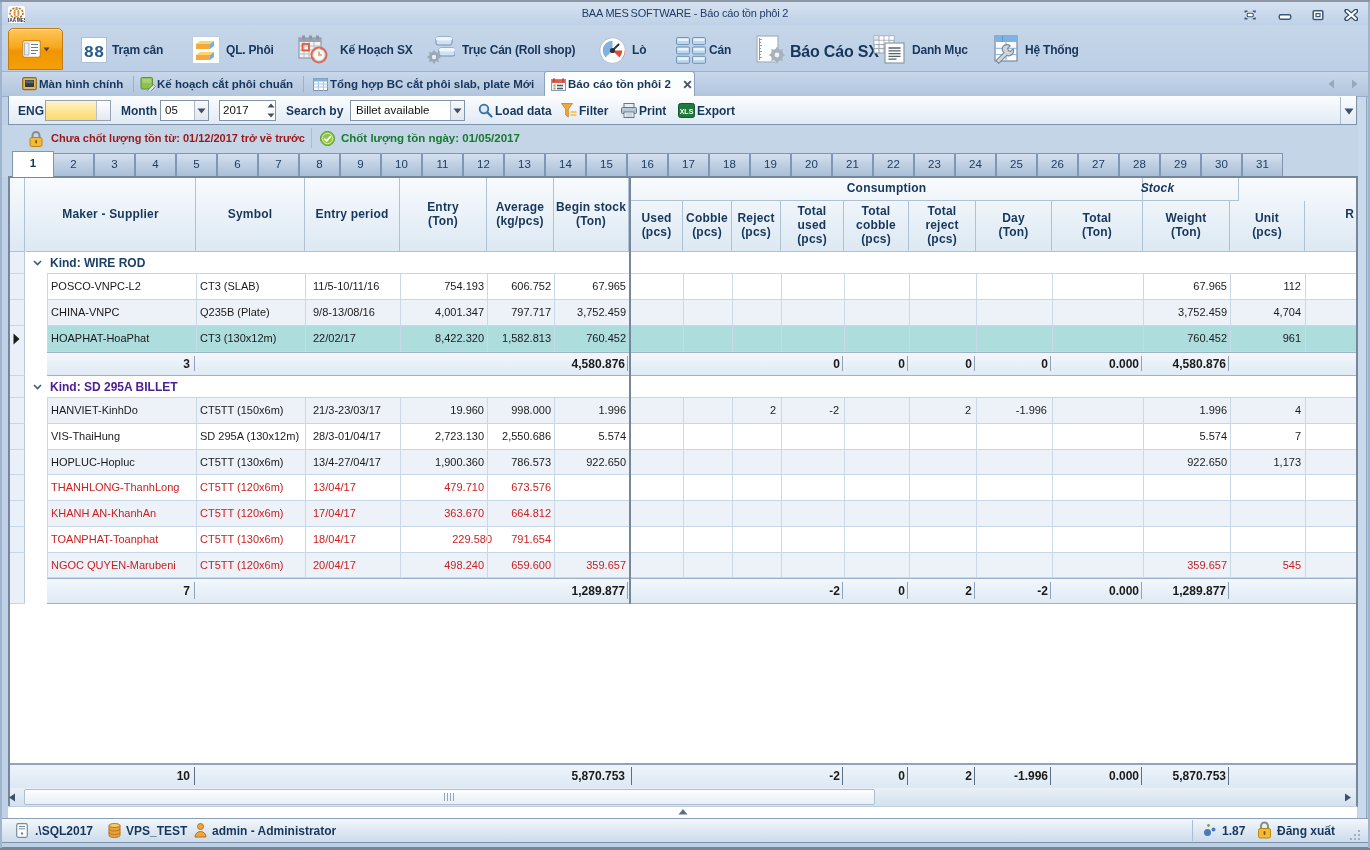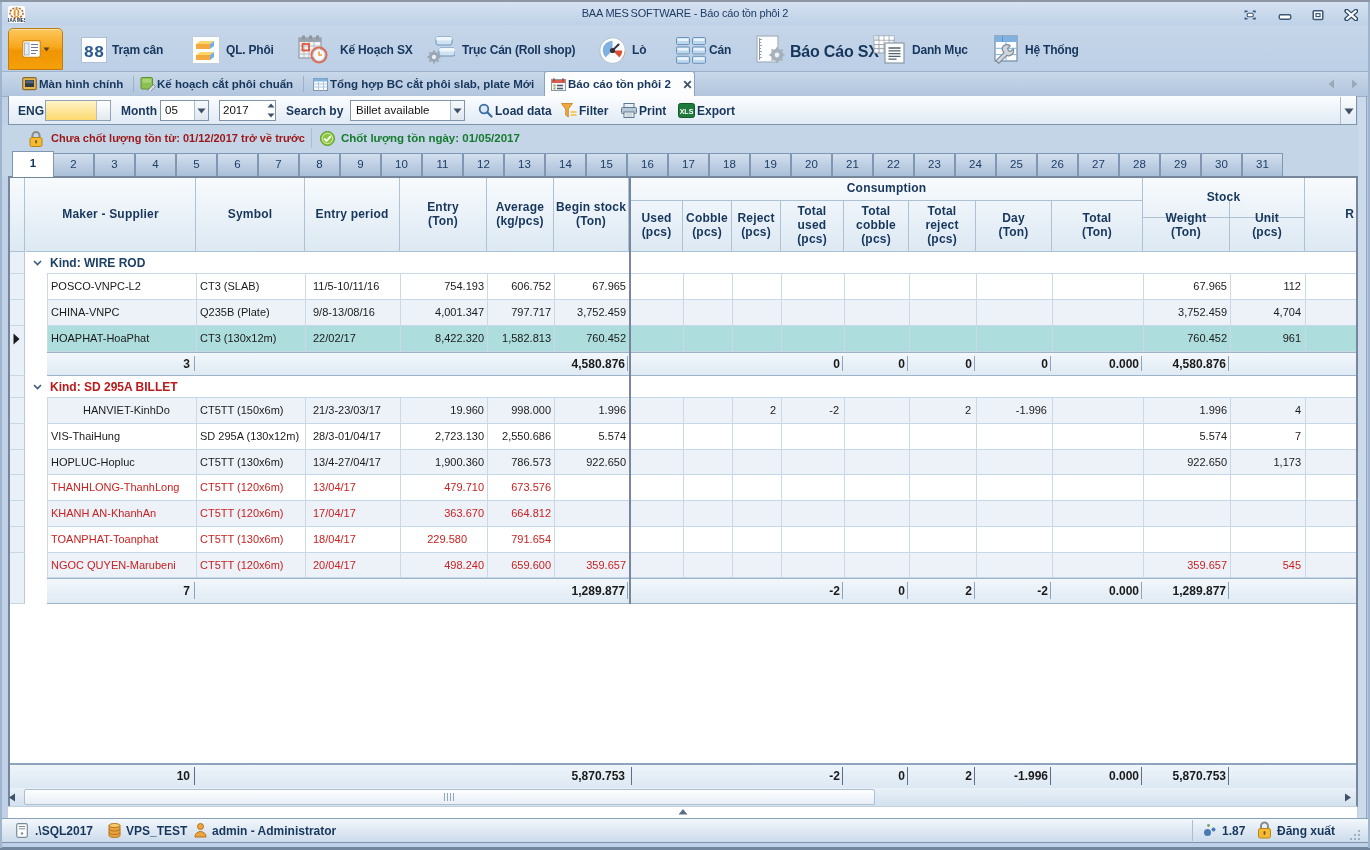--- a/index.html
+++ b/index.html
@@ -345,21 +345,21 @@
 <div class="abs" style="left:1367px;top:97px;width:3px;height:721px;background:#b7cbe0;"></div>
 <div class="abs" style="left:10px;top:178px;width:1346px;height:74px;background:linear-gradient(#f8fbfd,#dce8f3);"></div>
 <div class="abs" style="left:10px;top:178px;width:15px;height:74px;border-right:1px solid #aec2d6;border-bottom:1px solid #aec2d6;"></div>
 <div class="hdr" style="left:26px;top:178px;width:170px;height:74px;border-right:1px solid #aec2d6;border-bottom:1px solid #aec2d6;">Maker - Supplier</div>
 <div class="hdr" style="left:196px;top:178px;width:109px;height:74px;border-right:1px solid #aec2d6;border-bottom:1px solid #aec2d6;">Symbol</div>
 <div class="hdr" style="left:305px;top:178px;width:95px;height:74px;border-right:1px solid #aec2d6;border-bottom:1px solid #aec2d6;">Entry period</div>
 <div class="hdr" style="left:400px;top:178px;width:87px;height:74px;border-right:1px solid #aec2d6;border-bottom:1px solid #aec2d6;">Entry<br>(Ton)</div>
 <div class="hdr" style="left:487px;top:178px;width:67px;height:74px;border-right:1px solid #aec2d6;border-bottom:1px solid #aec2d6;">Average<br>(kg/pcs)</div>
 <div class="hdr" style="left:554px;top:178px;width:75px;height:74px;border-right:1px solid #aec2d6;border-bottom:1px solid #aec2d6;">Begin stock<br>(Ton)</div>
 <div class="hdr" style="left:631px;top:178px;width:512px;height:23px;border-right:1px solid #aec2d6;border-bottom:1px solid #aec2d6;">Consumption</div>
-<div class="hdr" style="left:1143px;top:178px;width:162px;height:40px;border-right:1px solid #aec2d6;border-bottom:1px solid #aec2d6;">Stock</div>
+<div class="hdr" style="left:1077px;top:178px;width:162px;height:23px;border-right:1px solid #aec2d6;border-bottom:1px solid #aec2d6;font-style:italic;">Stock</div>
 <div class="hdr" style="left:631px;top:201px;width:52px;height:51px;border-right:1px solid #aec2d6;border-bottom:1px solid #aec2d6;">Used<br>(pcs)</div>
 <div class="hdr" style="left:683px;top:201px;width:49px;height:51px;border-right:1px solid #aec2d6;border-bottom:1px solid #aec2d6;">Cobble<br>(pcs)</div>
 <div class="hdr" style="left:732px;top:201px;width:49px;height:51px;border-right:1px solid #aec2d6;border-bottom:1px solid #aec2d6;">Reject<br>(pcs)</div>
 <div class="hdr" style="left:781px;top:201px;width:63px;height:51px;border-right:1px solid #aec2d6;border-bottom:1px solid #aec2d6;">Total<br>used<br>(pcs)</div>
 <div class="hdr" style="left:844px;top:201px;width:65px;height:51px;border-right:1px solid #aec2d6;border-bottom:1px solid #aec2d6;">Total<br>cobble<br>(pcs)</div>
 <div class="hdr" style="left:909px;top:201px;width:67px;height:51px;border-right:1px solid #aec2d6;border-bottom:1px solid #aec2d6;">Total<br>reject<br>(pcs)</div>
 <div class="hdr" style="left:976px;top:201px;width:76px;height:51px;border-right:1px solid #aec2d6;border-bottom:1px solid #aec2d6;">Day<br>(Ton)</div>
 <div class="hdr" style="left:1052px;top:201px;width:91px;height:51px;border-right:1px solid #aec2d6;border-bottom:1px solid #aec2d6;">Total<br>(Ton)</div>
 <div class="hdr" style="left:1143px;top:201px;width:87px;height:51px;border-right:1px solid #aec2d6;border-bottom:1px solid #aec2d6;">Weight<br>(Ton)</div>
 <div class="hdr" style="left:1230px;top:201px;width:75px;height:51px;border-right:1px solid #aec2d6;border-bottom:1px solid #aec2d6;">Unit<br>(pcs)</div>
@@ -412,23 +412,23 @@
 <div class="cell num b navy" style="left:980px;top:352px;width:68px;height:24px;line-height:24px;font-size:12px;">0</div>
 <div class="abs" style="left:1050px;top:356px;width:1px;height:15px;background:#8fa3bb;"></div>
 <div class="cell num b navy" style="left:1056px;top:352px;width:83px;height:24px;line-height:24px;font-size:12px;">0.000</div>
 <div class="abs" style="left:1141px;top:356px;width:1px;height:15px;background:#8fa3bb;"></div>
 <div class="cell num b navy" style="left:1147px;top:352px;width:79px;height:24px;line-height:24px;font-size:12px;">4,580.876</div>
 <div class="abs" style="left:1228px;top:356px;width:1px;height:15px;background:#8fa3bb;"></div>
 <div class="abs" style="left:26px;top:376px;width:1330px;height:22px;background:#fff;"></div>
 <svg class="abs" style="left:33px;top:384px;z-index:2;" width="9" height="6" viewBox="0 0 9 6">
     <path d="M1 1 L4.5 4.5 L8 1" fill="none" stroke="#3c5a7e" stroke-width="1.6"></path>
   </svg>
-<div class="abs b" style="left:50px;top:376px;height:22px;line-height:22px;font-size:12px;color:#b91c1c;z-index:2;">Kind: SD 295A BILLET</div>
+<div class="abs b" style="left:50px;top:376px;height:22px;line-height:22px;font-size:12px;color:#4c1d95;z-index:2;">Kind: SD 295A BILLET</div>
 <div class="abs" style="left:47px;top:398px;width:1309px;height:26px;background:#edf2f9;"></div>
-<div class="cell" style="left:51px;top:398px;width:143px;height:25px;line-height:25px;margin-left:32px;">HANVIET-KinhDo</div>
+<div class="cell" style="left:51px;top:398px;width:143px;height:25px;line-height:25px;">HANVIET-KinhDo</div>
 <div class="cell" style="left:200px;top:398px;width:104px;height:25px;line-height:25px;">CT5TT (150x6m)</div>
 <div class="cell" style="left:313px;top:398px;width:85px;height:25px;line-height:25px;">21/3-23/03/17</div>
 <div class="cell num" style="left:404px;top:398px;width:80px;height:25px;line-height:25px;">19.960</div>
 <div class="cell num" style="left:491px;top:398px;width:60px;height:25px;line-height:25px;">998.000</div>
 <div class="cell num" style="left:558px;top:398px;width:68px;height:25px;line-height:25px;">1.996</div>
 <div class="cell num" style="left:736px;top:398px;width:40px;height:25px;line-height:25px;">2</div>
 <div class="cell num" style="left:785px;top:398px;width:54px;height:25px;line-height:25px;">-2</div>
 <div class="cell num" style="left:913px;top:398px;width:58px;height:25px;line-height:25px;">2</div>
 <div class="cell num" style="left:980px;top:398px;width:67px;height:25px;line-height:25px;">-1.996</div>
 <div class="cell num" style="left:1147px;top:398px;width:80px;height:25px;line-height:25px;">1.996</div>
@@ -462,21 +462,21 @@
 <div class="cell red" style="left:51px;top:501px;width:143px;height:25px;line-height:25px;">KHANH AN-KhanhAn</div>
 <div class="cell red" style="left:200px;top:501px;width:104px;height:25px;line-height:25px;">CT5TT (120x6m)</div>
 <div class="cell red" style="left:313px;top:501px;width:85px;height:25px;line-height:25px;">17/04/17</div>
 <div class="cell red num" style="left:404px;top:501px;width:80px;height:25px;line-height:25px;">363.670</div>
 <div class="cell red num" style="left:491px;top:501px;width:60px;height:25px;line-height:25px;">664.812</div>
 <div class="cell red num" style="left:558px;top:501px;width:68px;height:25px;line-height:25px;"></div>
 <div class="abs" style="left:47px;top:527px;width:1309px;height:26px;background:#ffffff;"></div>
 <div class="cell red" style="left:51px;top:527px;width:143px;height:25px;line-height:25px;">TOANPHAT-Toanphat</div>
 <div class="cell red" style="left:200px;top:527px;width:104px;height:25px;line-height:25px;">CT5TT (130x6m)</div>
 <div class="cell red" style="left:313px;top:527px;width:85px;height:25px;line-height:25px;">18/04/17</div>
-<div class="cell red num" style="left:387px;top:527px;width:80px;height:23px;line-height:25px;">229.580</div>
+<div class="cell red num" style="left:412px;top:527px;width:80px;height:23px;line-height:25px;">229.580</div>
 <div class="cell red num" style="left:491px;top:527px;width:60px;height:25px;line-height:25px;">791.654</div>
 <div class="cell red num" style="left:558px;top:527px;width:68px;height:25px;line-height:25px;"></div>
 <div class="abs" style="left:47px;top:553px;width:1309px;height:25px;background:#edf2f9;"></div>
 <div class="cell red" style="left:51px;top:553px;width:143px;height:24px;line-height:24px;">NGOC QUYEN-Marubeni</div>
 <div class="cell red" style="left:200px;top:553px;width:104px;height:24px;line-height:24px;">CT5TT (120x6m)</div>
 <div class="cell red" style="left:313px;top:553px;width:85px;height:24px;line-height:24px;">20/04/17</div>
 <div class="cell red num" style="left:404px;top:553px;width:80px;height:24px;line-height:24px;">498.240</div>
 <div class="cell red num" style="left:491px;top:553px;width:60px;height:24px;line-height:24px;">659.600</div>
 <div class="cell red num" style="left:558px;top:553px;width:68px;height:24px;line-height:24px;">359.657</div>
 <div class="cell red num" style="left:1147px;top:553px;width:80px;height:24px;line-height:24px;">359.657</div>

